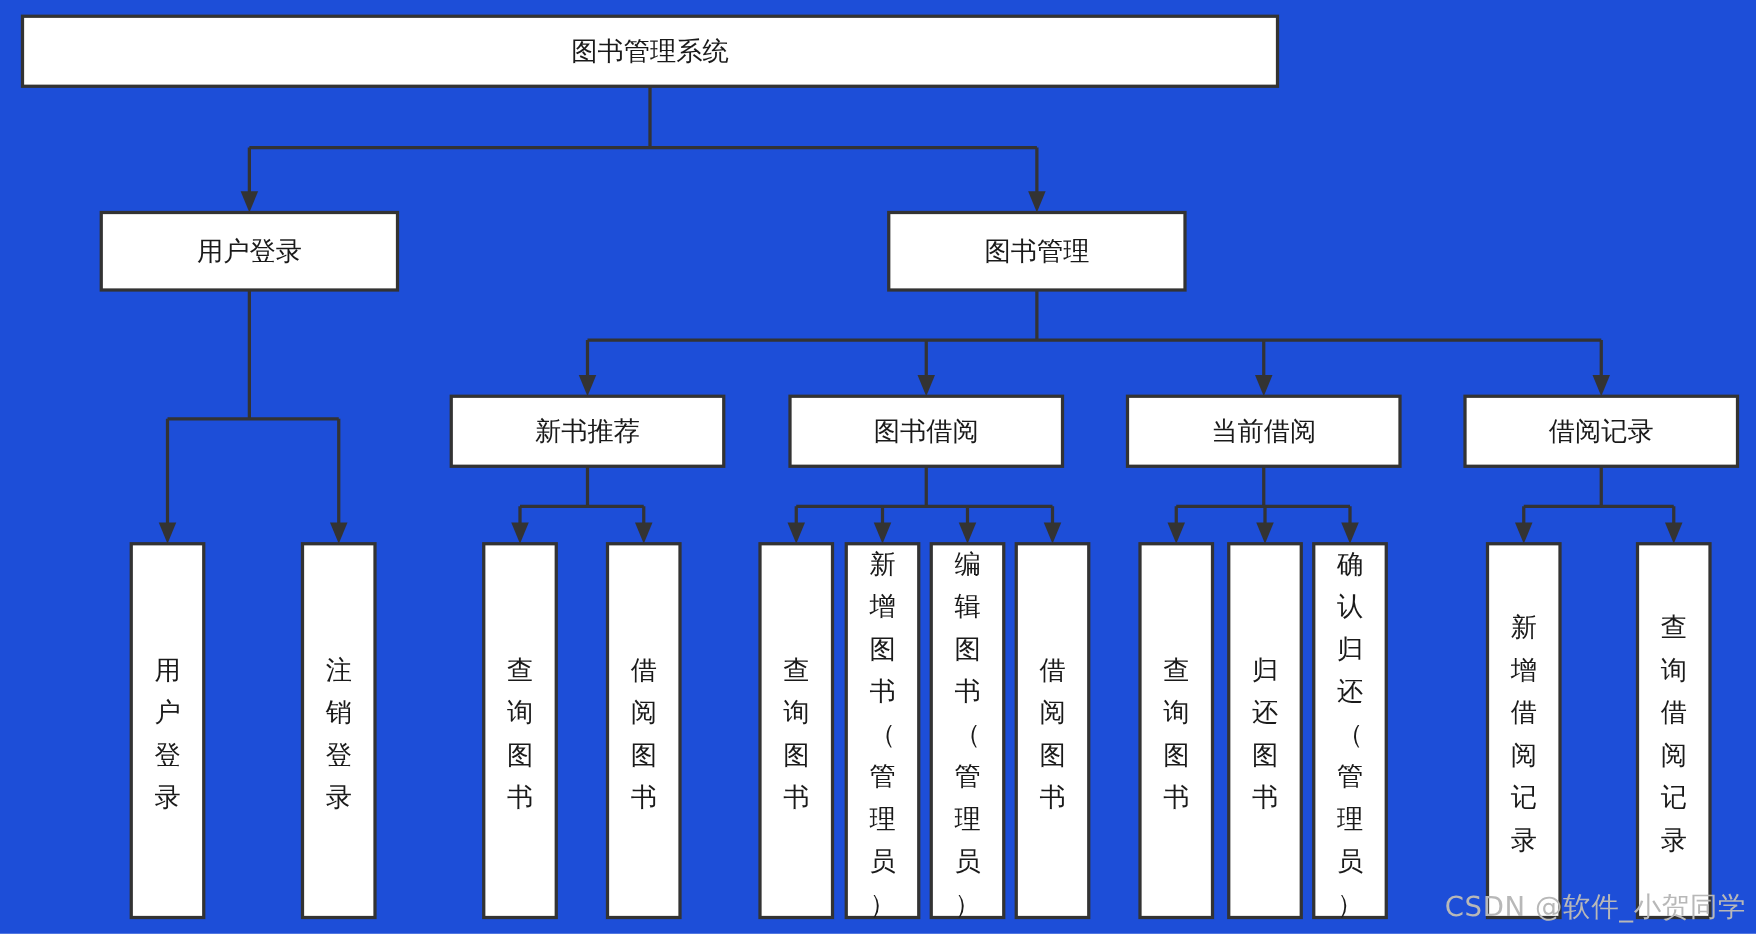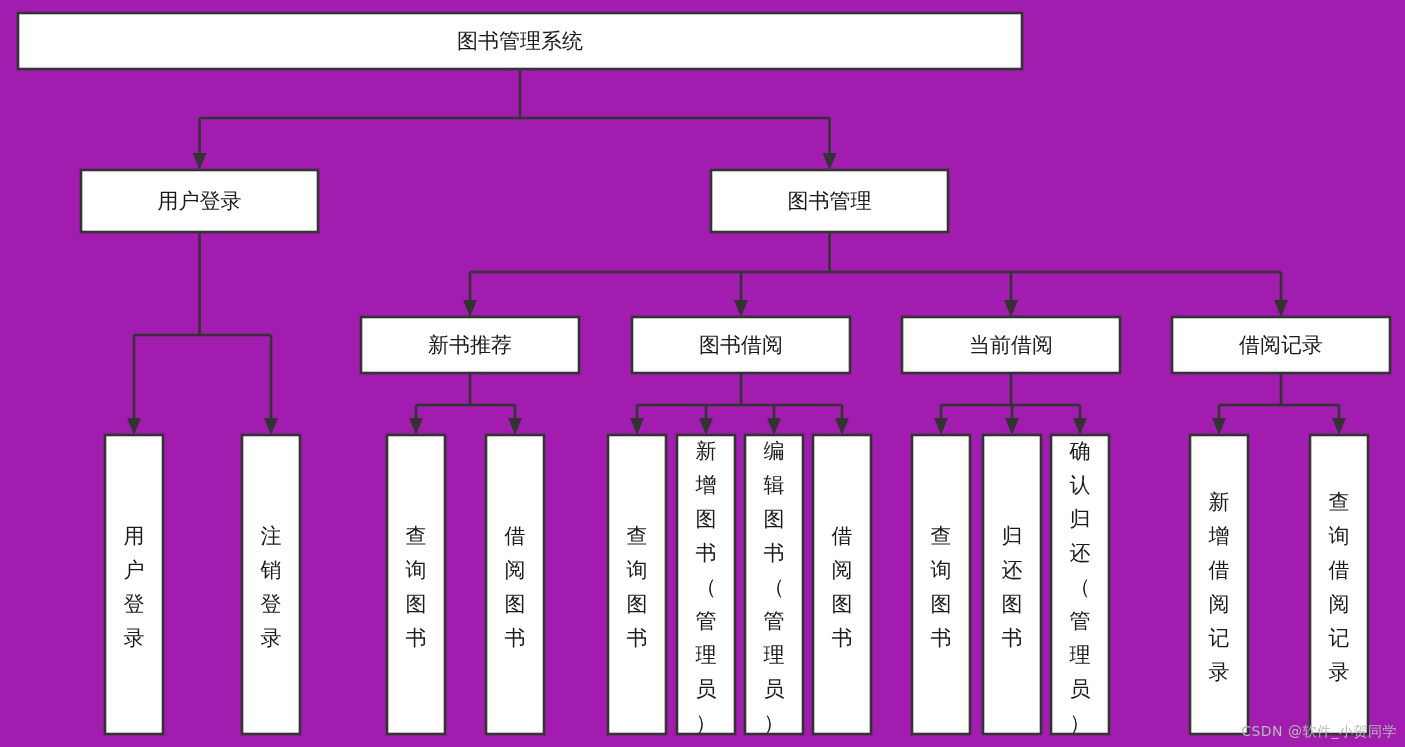--- a/index.html
+++ b/index.html
@@ -11,21 +11,21 @@
   body {
     width: 1405px;
     height: 747px;
     overflow: hidden;
     font-family: "DejaVu Sans", "Liberation Sans", sans-serif;
   }
   #diagram-root {
     position: relative;
     width: 1405px;
     height: 747px;
-    background: #a21caf;
+    background: #1d4ed8;
   }
   svg.flow-canvas {
     position: absolute;
     left: 0;
     top: 0;
     width: 1405px;
     height: 747px;
     display: block;
   }
   .node-box {
@@ -54,21 +54,21 @@
     font-family: "DejaVu Sans", "Liberation Sans", sans-serif;
     font-size: 21px;
     fill: #1a1a1a;
     text-anchor: middle;
   }
   .watermark-text {
     position: absolute;
     right: 8px;
     bottom: 6px;
     font-family: "DejaVu Sans", "Liberation Sans", sans-serif;
-    font-size: 14px;
+    font-size: 22px;
     color: #b8b8b8;
     white-space: nowrap;
     letter-spacing: 0.5px;
     user-select: none;
   }
 </style>
 </head>
 <body>
 
 <div id="diagram-root">

